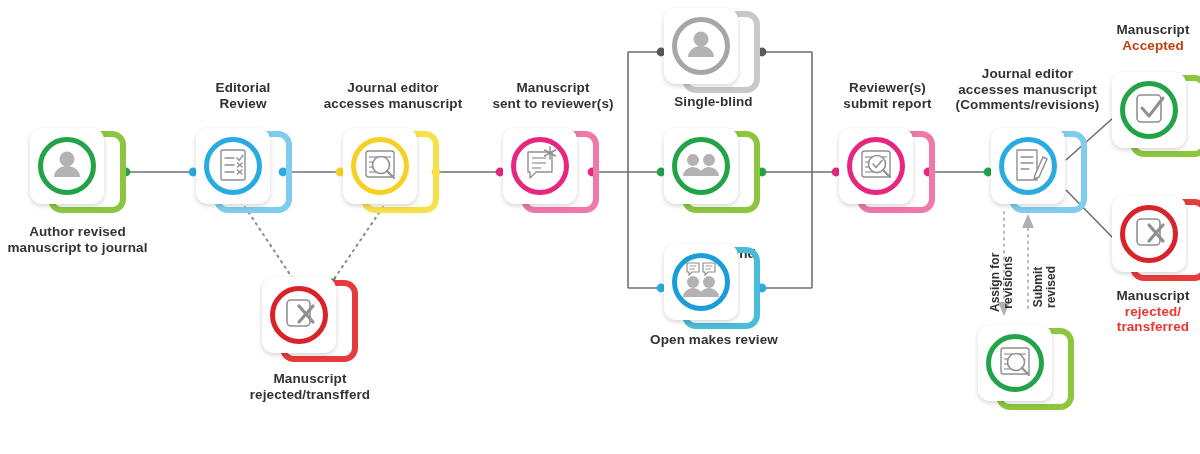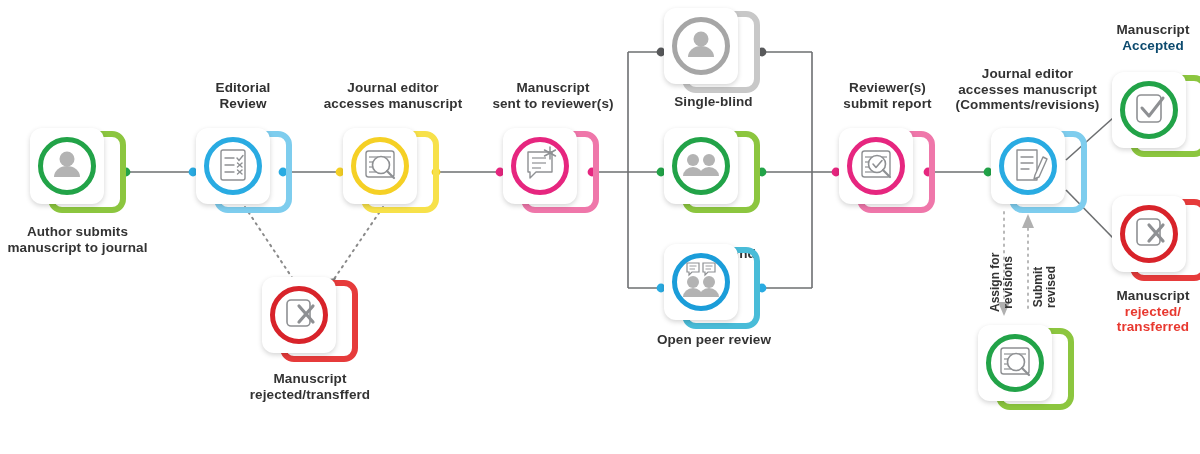--- a/index.html
+++ b/index.html
@@ -21,21 +21,21 @@
     position:absolute; box-sizing:border-box; border-radius:50%;
     border-style:solid; background:transparent;
   }
   .node .glyph{position:absolute;left:0;top:0;width:100%;height:100%;}
 
   .label{
     position:absolute; text-align:center; font-weight:bold;
     color:#333333; line-height:1.16; letter-spacing:.1px;
   }
   .label.thin{font-family:"Liberation Sans",sans-serif;font-weight:bold;color:#2f2f2f;}
-  .accent-green{color:#0c4a6e;}
+  .accent-green{color:#c2410c;}
   .accent-red{color:#e8382f;}
 
   .vlabel{
     position:absolute; font-weight:bold; color:#333;
     transform-origin:0 0; white-space:nowrap; line-height:1.12;
     text-align:center;
   }
 </style>
 </head>
 <body>
@@ -106,21 +106,21 @@
   <div class="node" style="left:30px;top:128px;width:96px;height:88px;">
     <div class="backplate" style="left:18px;top:3px;width:78px;height:82px;border-width:6px;border-color:#8cc63f;"></div>
     <div class="card" style="width:74px;height:76px;"></div>
     <div class="ring" style="left:8px;top:9px;width:58px;height:58px;border-width:5px;border-color:#22a348;"></div>
     <svg class="glyph" viewBox="0 0 96 88">
       <circle cx="37" cy="31" r="7.5" fill="#b3b3b3"></circle>
       <path d="M24,49 a13,11 0 0 1 26,0 z" fill="#b3b3b3"></path>
     </svg>
   </div>
   <div class="label" style="left:-10px;top:224px;width:175px;font-size:13.5px;">
-    <span style="white-space:pre-line;">Author submits
+    <span style="white-space:pre-line;">Author revised
 manuscript to journal</span>
   </div>
 
   <div class="node" style="left:196px;top:128px;width:96px;height:88px;">
     <div class="backplate" style="left:18px;top:3px;width:78px;height:82px;border-width:6px;border-color:#7ecdee;"></div>
     <div class="card" style="width:74px;height:76px;"></div>
     <div class="ring" style="left:8px;top:9px;width:58px;height:58px;border-width:5px;border-color:#29abe2;"></div>
     <svg class="glyph" viewBox="0 0 96 88">
       <rect x="25" y="22" width="24" height="30" rx="2" fill="#fff" stroke="#8e9093" stroke-width="1.4"></rect>
       <g stroke="#8e9093" stroke-width="1.4" stroke-linecap="round">
@@ -229,21 +229,21 @@
         <line x1="41.5" y1="22" x2="48.5" y2="22"></line>
           <line x1="41.5" y1="25" x2="47" y2="25"></line>
       </g>
       <circle cx="29" cy="38" r="6" fill="#b3b3b3"></circle>
       <path d="M19,53 a10,9 0 0 1 20,0 z" fill="#b3b3b3"></path>
       <circle cx="45" cy="38" r="6" fill="#b3b3b3"></circle>
       <path d="M35,53 a10,9 0 0 1 20,0 z" fill="#b3b3b3"></path>
     </svg>
   </div>
   <div class="label" style="left:634px;top:332px;width:160px;font-size:13.5px;">
-    <span>Open peer review</span>
+    <span>Open makes review</span>
   </div>
 
   <div class="node" style="left:839px;top:128px;width:96px;height:88px;">
     <div class="backplate" style="left:18px;top:3px;width:78px;height:82px;border-width:6px;border-color:#ef77aa;"></div>
     <div class="card" style="width:74px;height:76px;"></div>
     <div class="ring" style="left:8px;top:9px;width:58px;height:58px;border-width:5px;border-color:#e6267f;"></div>
     <svg class="glyph" viewBox="0 0 96 88">
       <rect x="23" y="23" width="28" height="26" rx="2.5" fill="#fff" stroke="#8e9093" stroke-width="1.4"></rect>
       <g stroke="#8e9093" stroke-width="1.2">
         <line x1="26" y1="29" x2="48" y2="29"></line>

